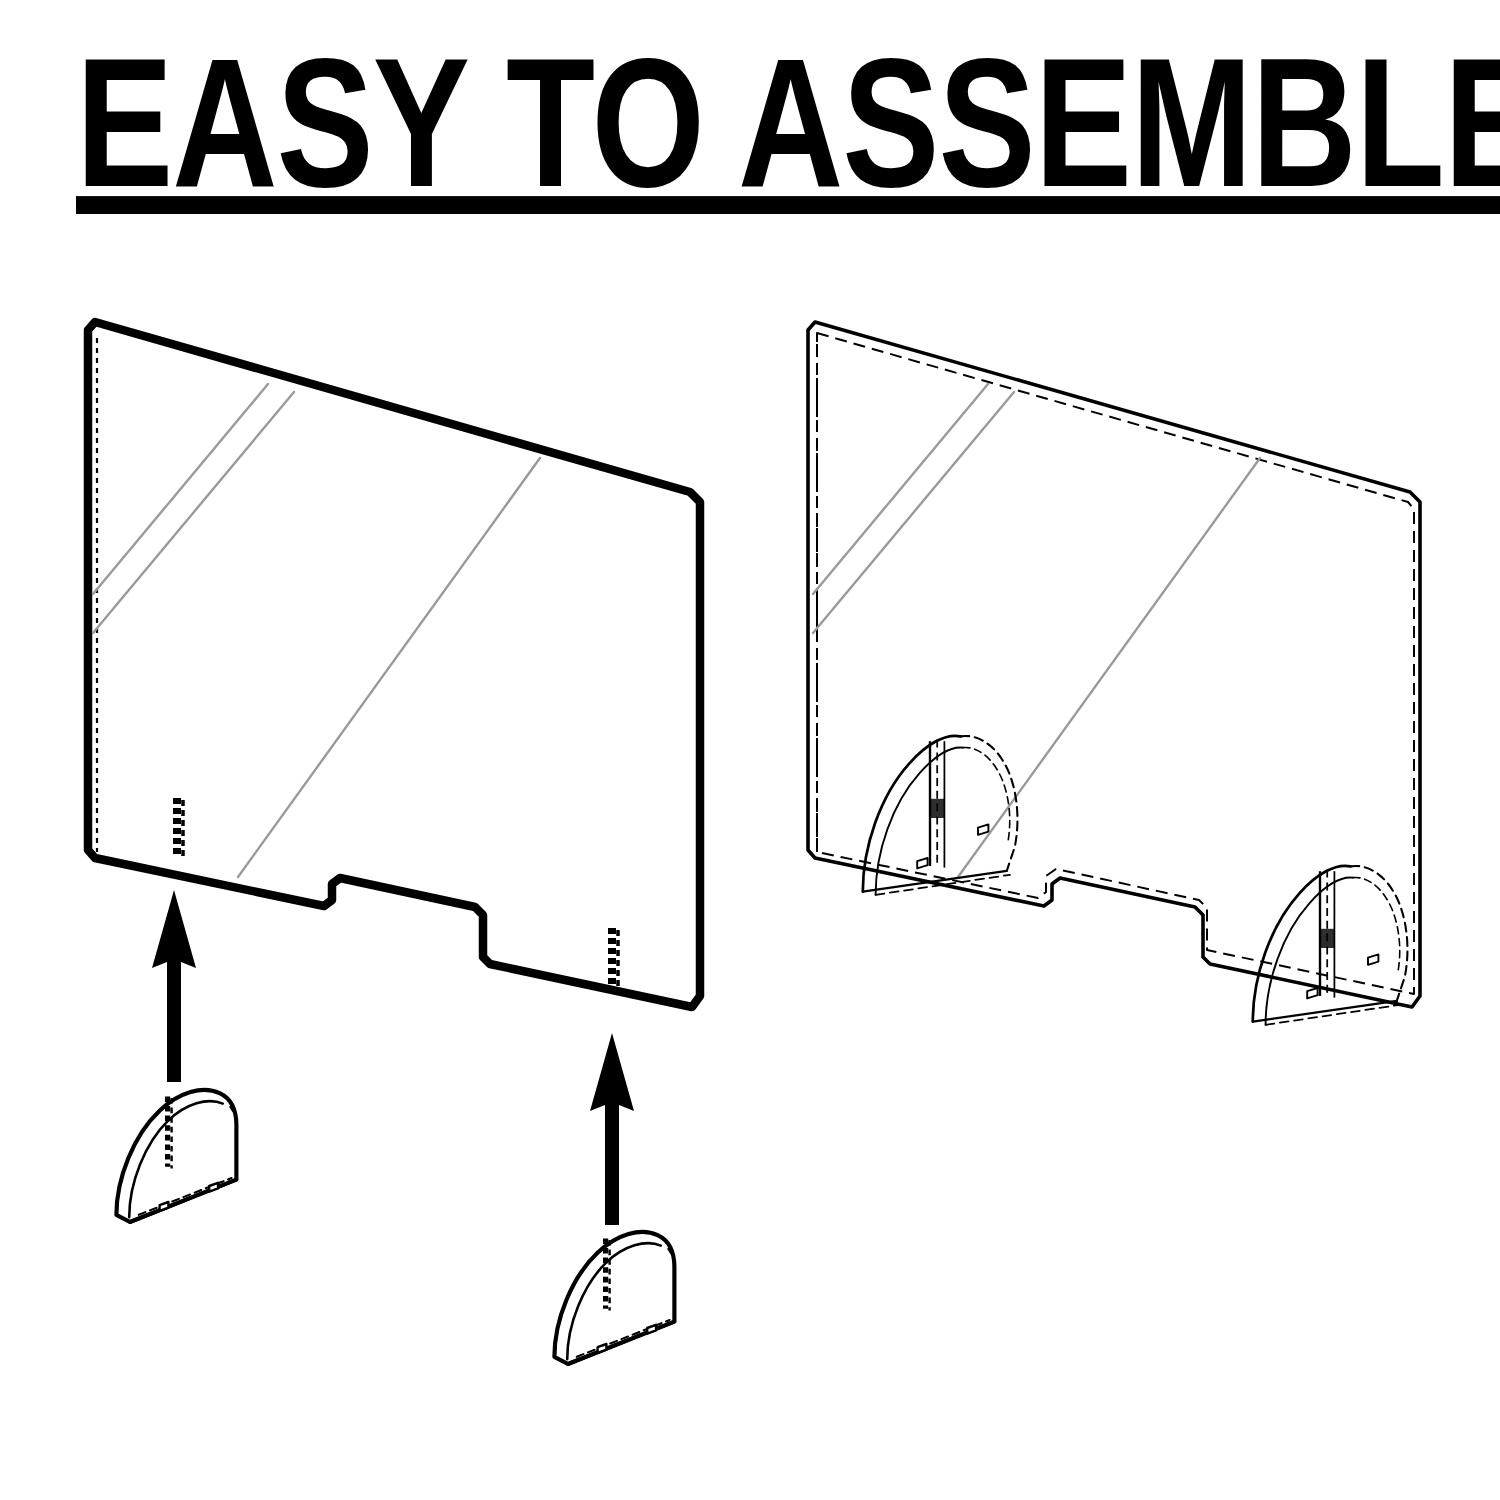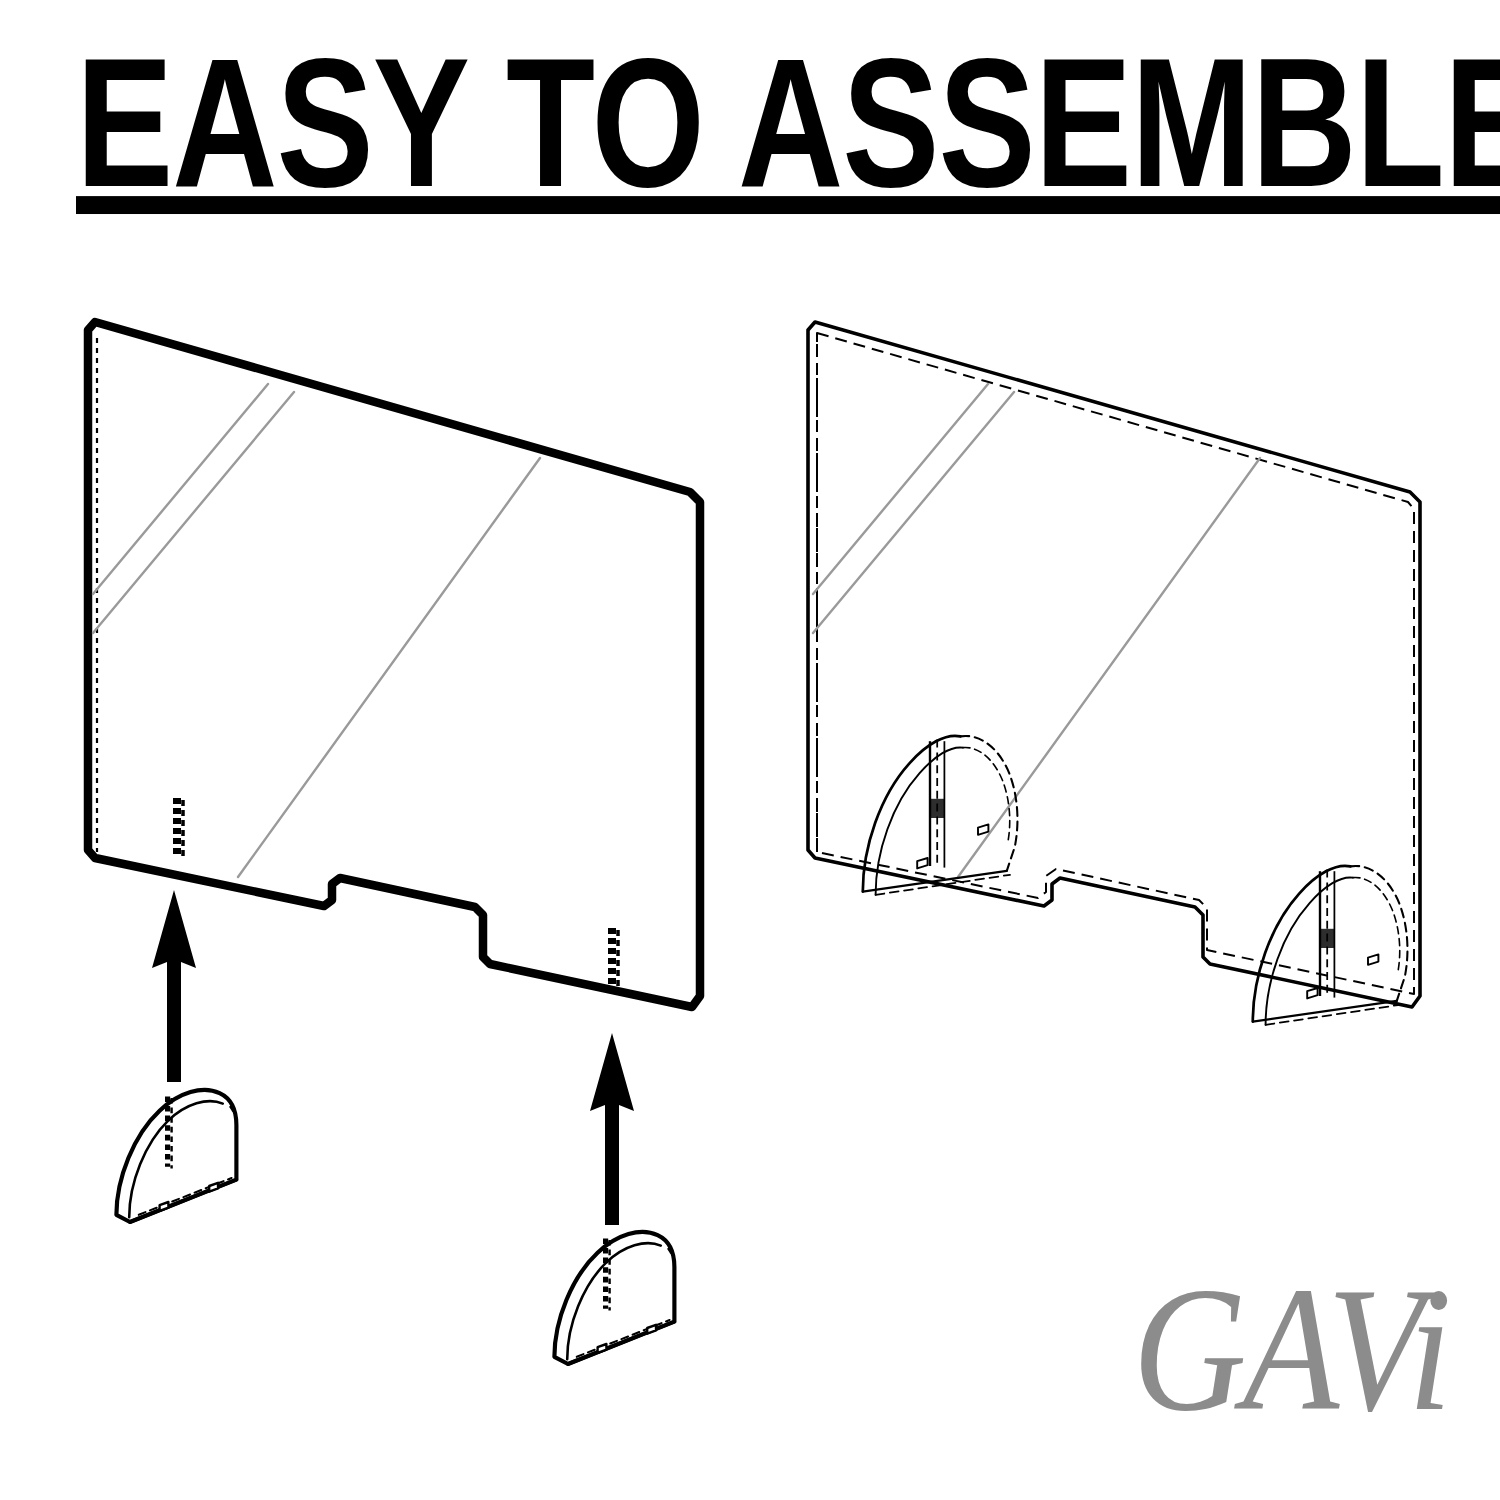--- a/index.html
+++ b/index.html
@@ -249,17 +249,14 @@
         <g transform="translate(858,706) scale(0.80)">
           <use href="#foot-assembled"></use>
         </g>
         <g transform="translate(1248,836) scale(0.80)">
           <use href="#foot-assembled"></use>
         </g>
       </g>
     </svg>
   </div>
 
-  <div id="brand-logo">
-    <span id="brand-text">GAVi</span>
-  </div>
 
 </div>
 
 </body></html>

